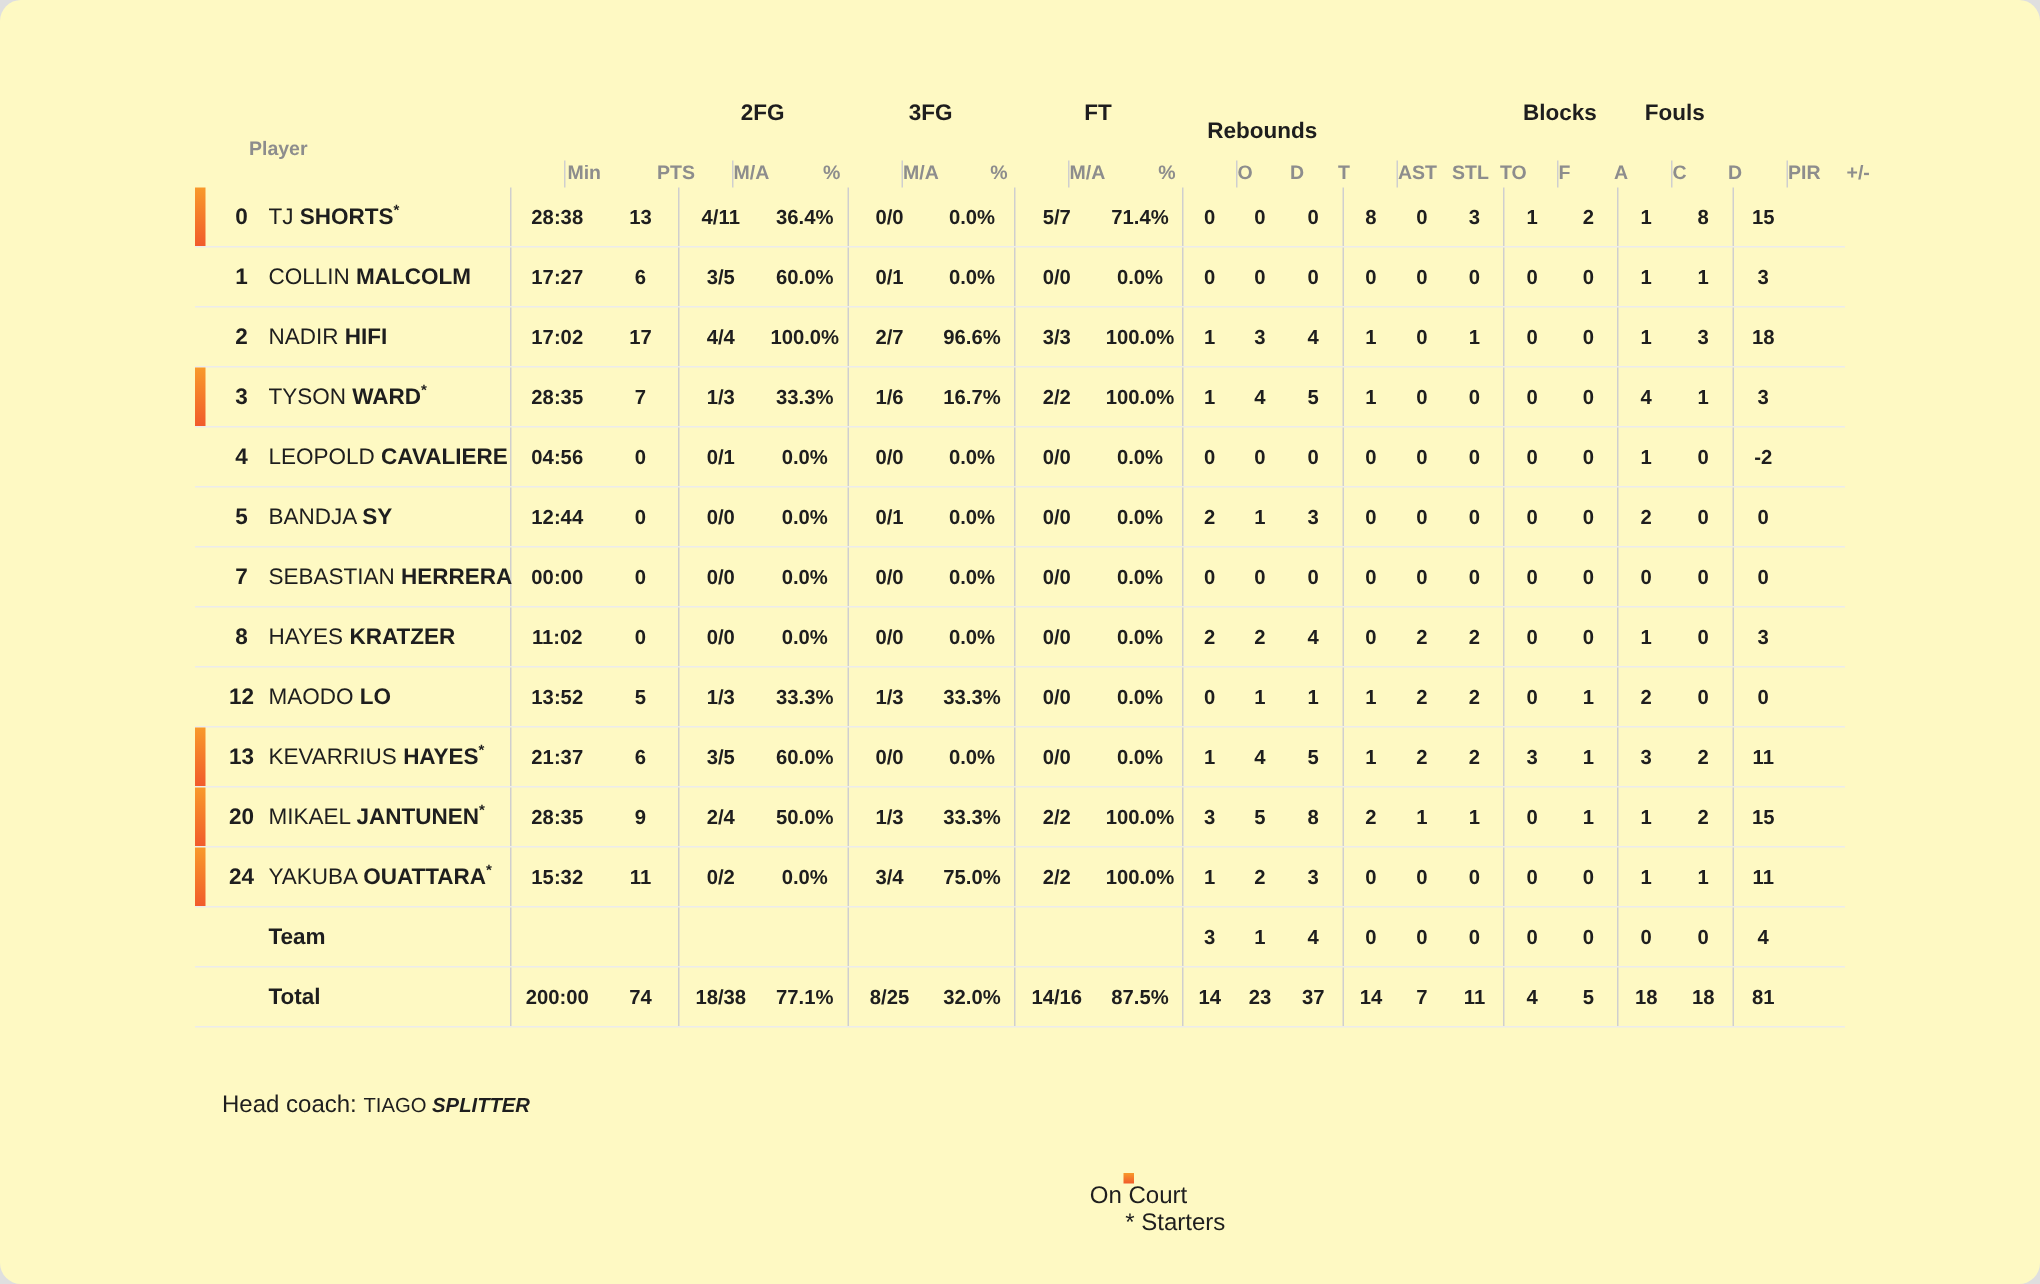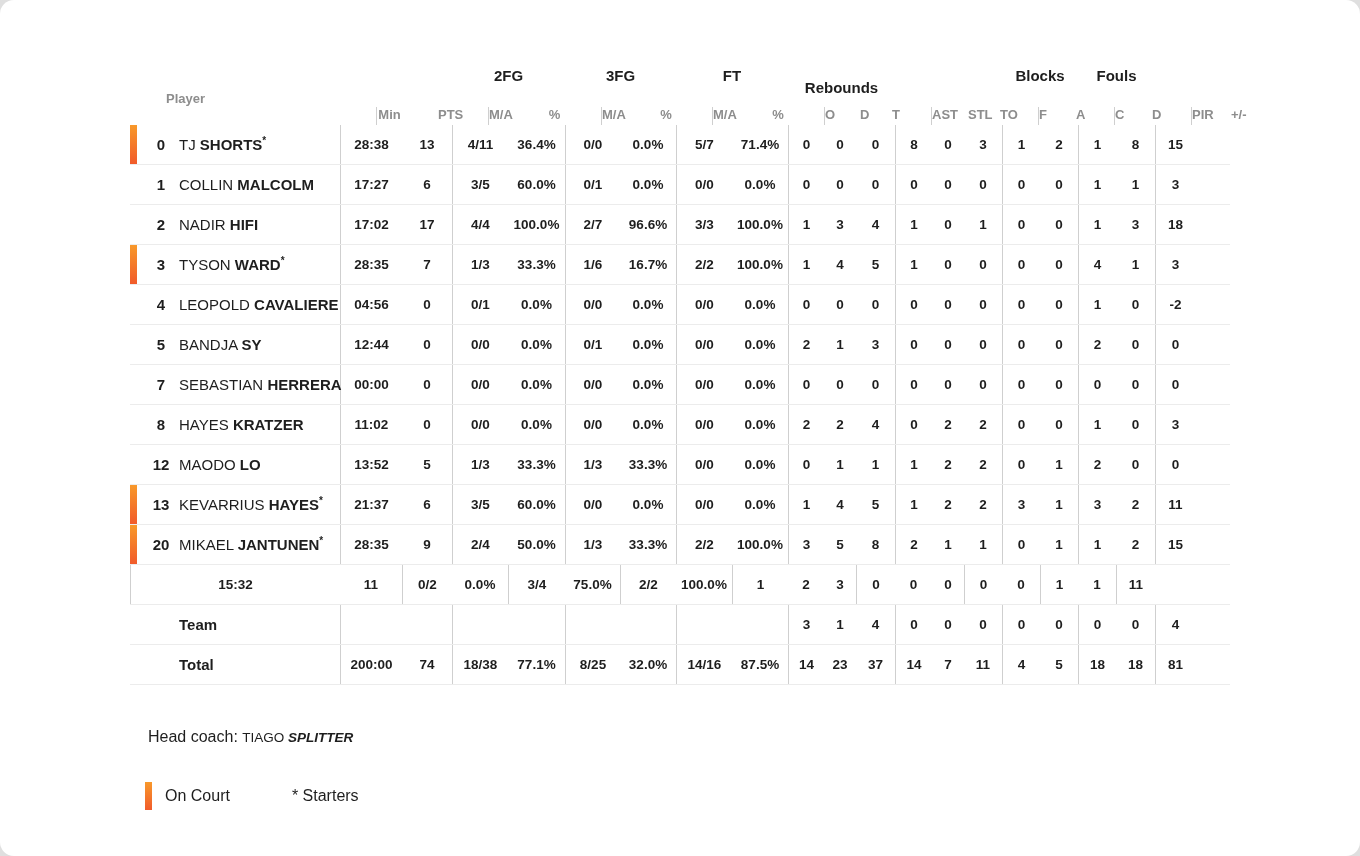--- a/index.html
+++ b/index.html
@@ -12,21 +12,21 @@
   }
   *{box-sizing:border-box;margin:0;padding:0;}
   html,body{width:1360px;height:856px;}
   body{
     background:#dfdfdf;
     font-family:"Liberation Sans", sans-serif;
     color:var(--ink);
   }
   .card{
     width:1360px;height:856px;
-    background:#ffffff;
+    background:#fef9c3;
     border-radius:14px;
     overflow:hidden;
     position:relative;
   }
   .table-wrap{
     margin:55px 0 0 130px;
     width:1100px;
   }
   .grid-row{
     display:grid;
@@ -95,20 +95,21 @@
     margin:43px 0 0 148px;
     font-size:16px;color:var(--ink);
   }
   .coach-name{font-size:13.5px;}
   .coach-first{font-weight:400;}
   .coach-last{font-weight:700;font-style:italic;}
   .legend{
     margin:36px 0 0 145px;
     display:flex;align-items:center;
     font-size:16px;
+    flex-direction:column;
   }
   .legend-bar{
     width:7px;height:28px;
     background:linear-gradient(180deg,var(--accent-top),var(--accent-bottom));
     flex:0 0 7px;
   }
   .legend-oncourt{margin-left:13px;}
   .legend-starters{margin-left:62px;}
 </style>
 </head>
@@ -443,20 +444,25 @@
     <div class="stat">1</div>
     <div class="stat">1</div>
     <div class="stat bl">0</div>
     <div class="stat">1</div>
     <div class="stat bl">1</div>
     <div class="stat">2</div>
     <div class="stat bl">15</div>
     <div class="stat"></div>
   </div>
         <div class="grid-row data-row on-court">
+    <div class="player-cell">
+      <span class="on-bar"></span>
+      <span class="num">24</span>
+      <span class="pname"><span class="first">YAKUBA</span> <span class="last">OUATTARA</span><span class="star">*</span></span>
+    </div>
     <div class="stat bl">15:32</div>
     <div class="stat">11</div>
     <div class="stat bl">0/2</div>
     <div class="stat">0.0%</div>
     <div class="stat bl">3/4</div>
     <div class="stat">75.0%</div>
     <div class="stat bl">2/2</div>
     <div class="stat">100.0%</div>
     <div class="stat bl">1</div>
     <div class="stat">2</div>

